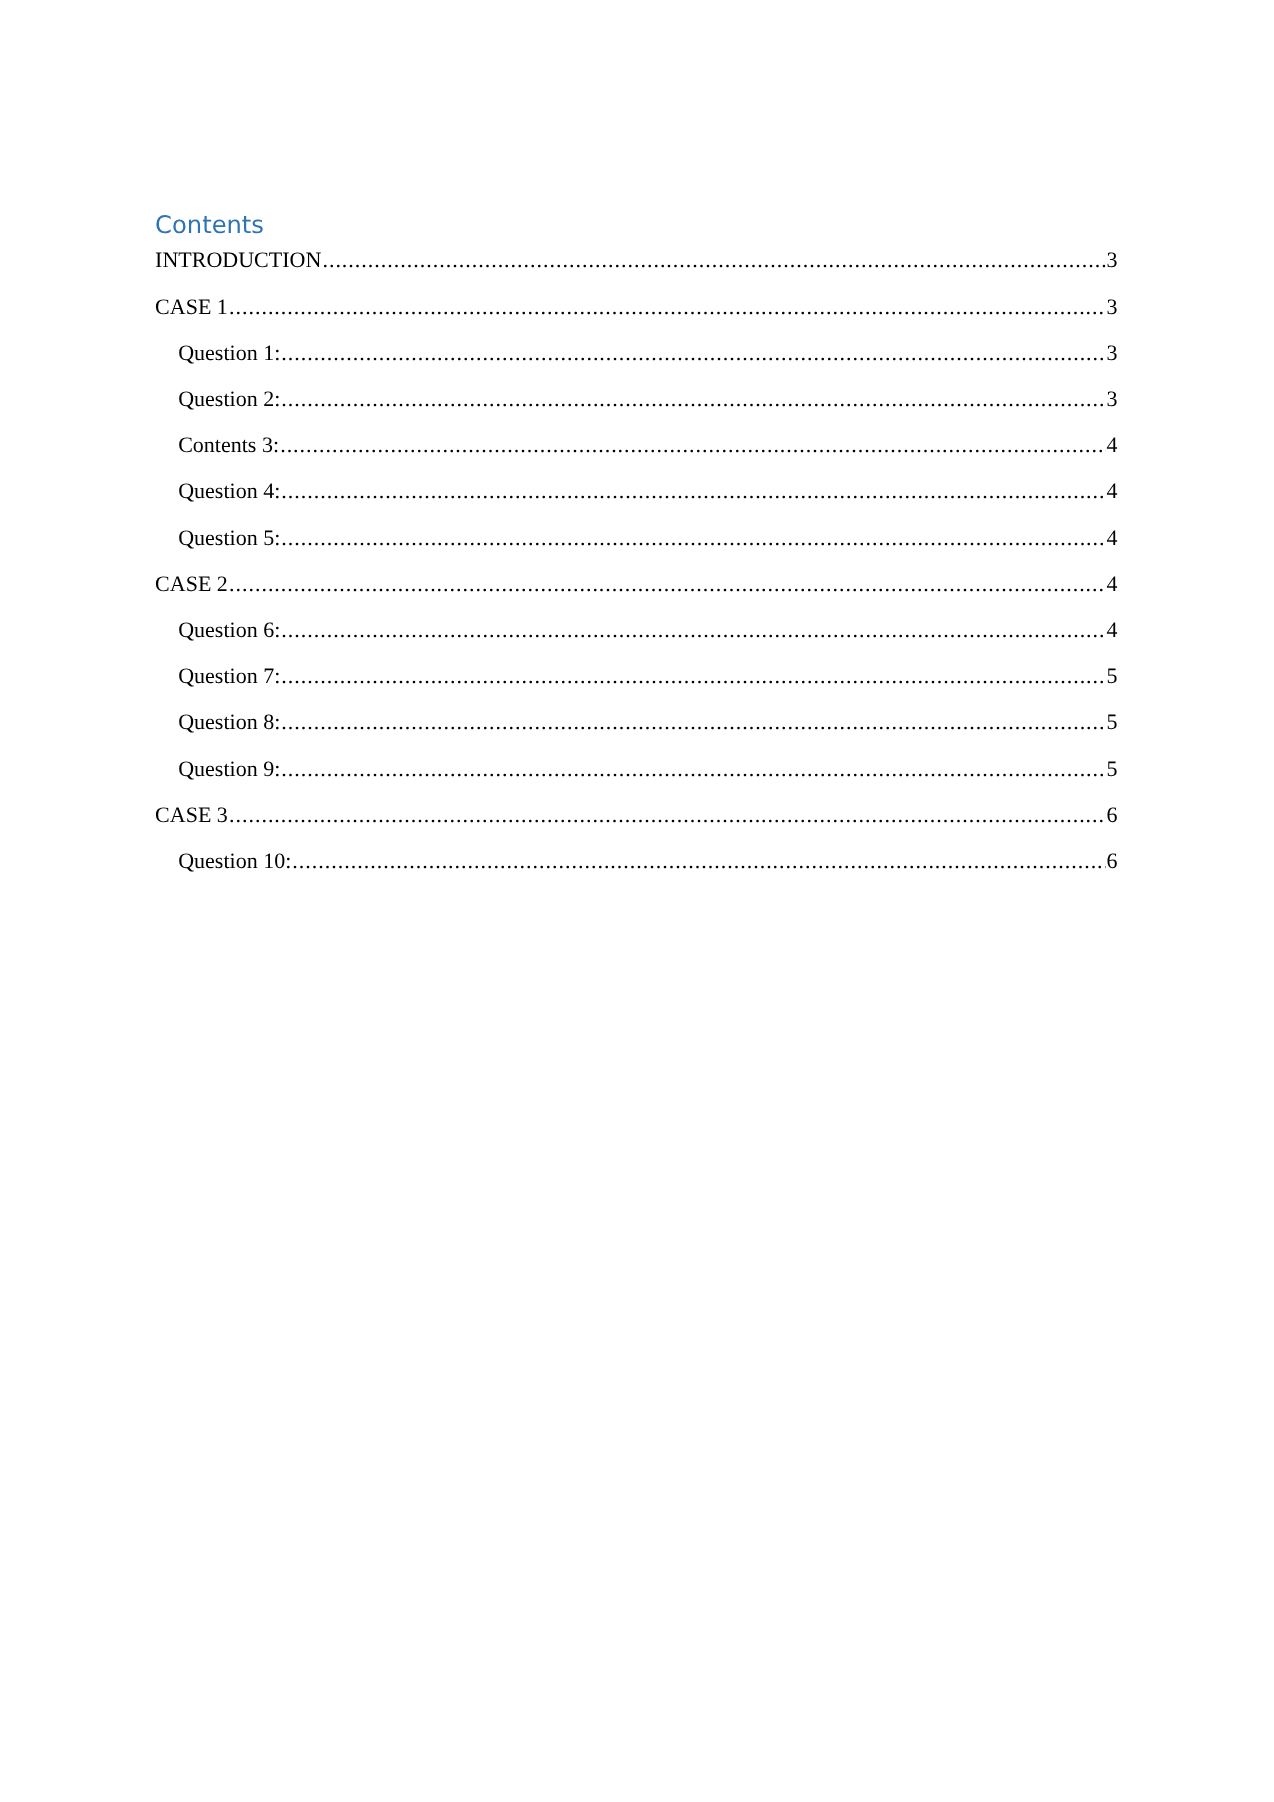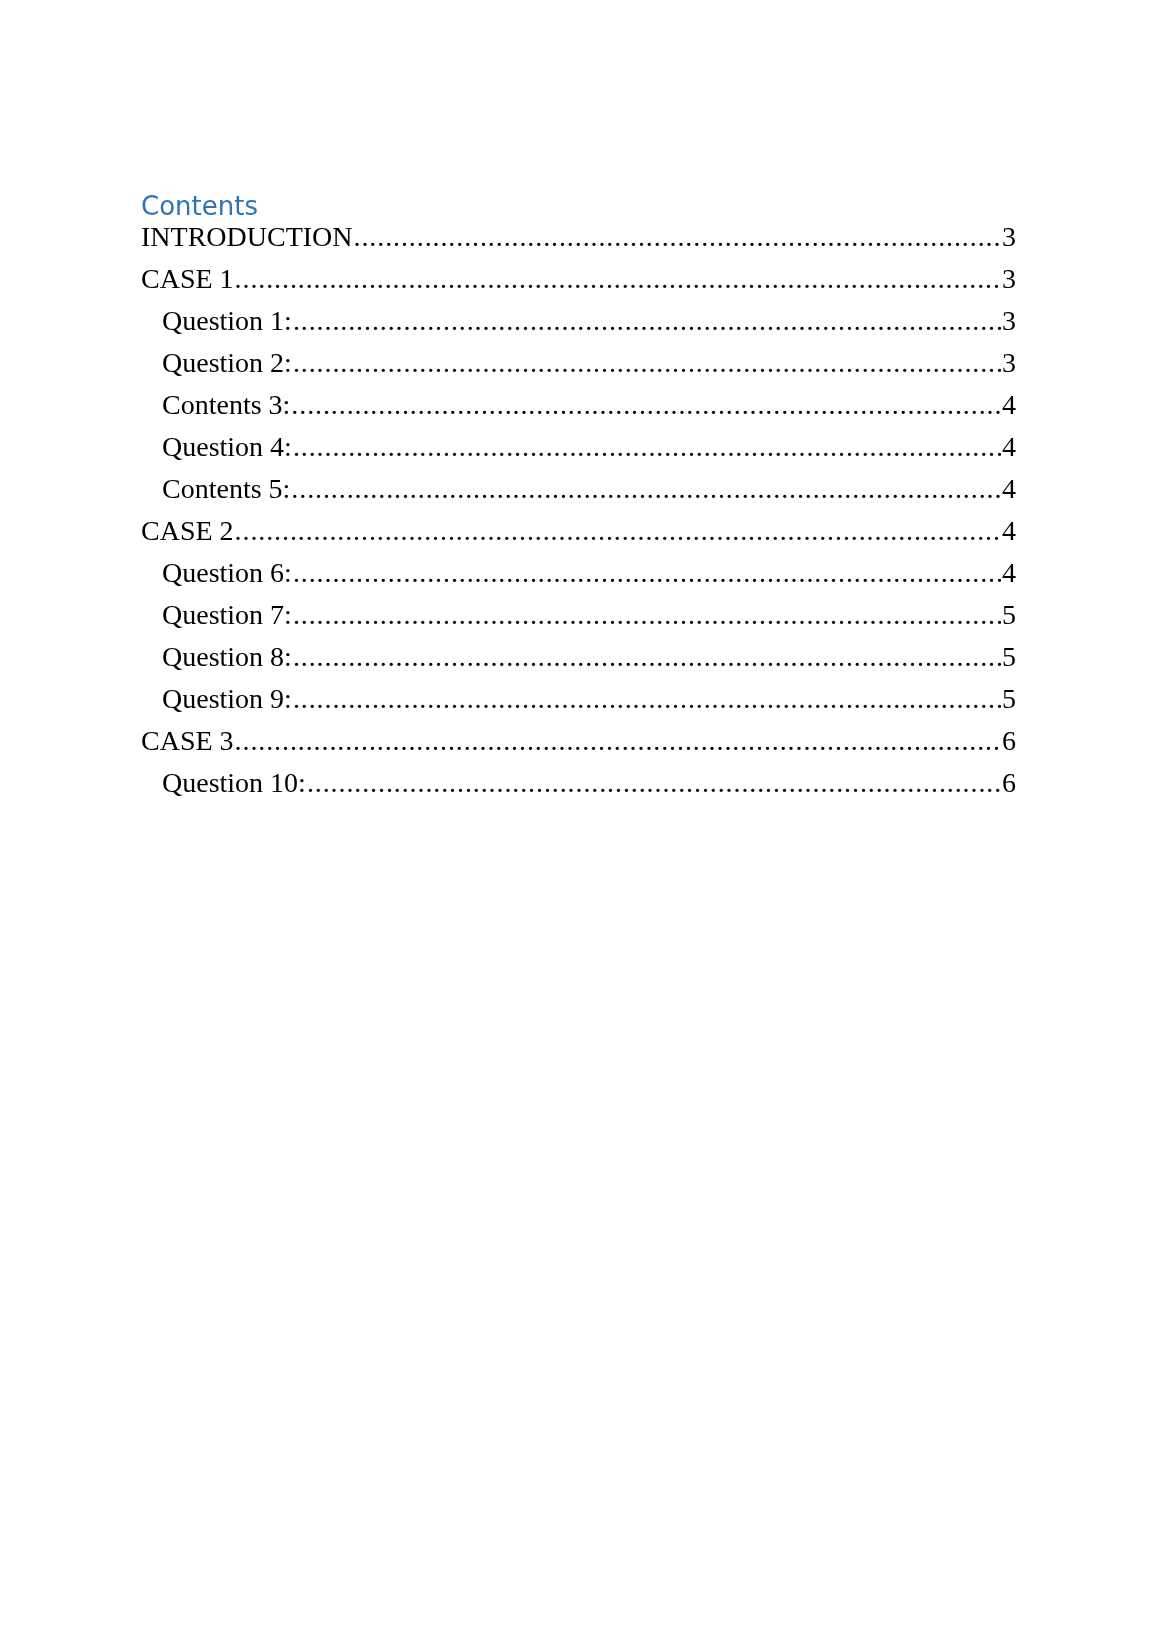--- a/index.html
+++ b/index.html
@@ -20,40 +20,40 @@
     height: 1638px;
     background: #ffffff;
   }
   .toc-heading {
     position: absolute;
     left: 141px;
     top: 186px;
     margin: 0;
     font-family: "DejaVu Sans", sans-serif;
     font-weight: normal;
-    font-size: 26px;
+    font-size: 22px;
     line-height: 40px;
     color: #2E74B5;
   }
   .toc-list {
     position: absolute;
     left: 141px;
     top: 224px;
     width: 875px;
     margin: 0;
     padding: 0;
     list-style: none;
   }
   .toc-entry {
     position: relative;
     height: 42px;
     display: flex;
     align-items: flex-start;
     font-family: "Liberation Serif", serif;
-    font-size: 28px;
+    font-size: 20px;
     line-height: 26px;
     color: #000000;
     white-space: nowrap;
     overflow: hidden;
   }
   .toc-entry.level-2 {
     padding-left: 21px;
   }
   .toc-label {
     flex: 0 0 auto;
@@ -106,21 +106,21 @@
       <span class="toc-label">Contents 3:</span>
       <span class="toc-leader"></span>
       <span class="toc-page">4</span>
     </li>
     <li class="toc-entry level-2">
       <span class="toc-label">Question 4:</span>
       <span class="toc-leader"></span>
       <span class="toc-page">4</span>
     </li>
     <li class="toc-entry level-2">
-      <span class="toc-label">Contents 5:</span>
+      <span class="toc-label">Question 5:</span>
       <span class="toc-leader"></span>
       <span class="toc-page">4</span>
     </li>
     <li class="toc-entry level-1">
       <span class="toc-label">CASE 2</span>
       <span class="toc-leader"></span>
       <span class="toc-page">4</span>
     </li>
     <li class="toc-entry level-2">
       <span class="toc-label">Question 6:</span>

